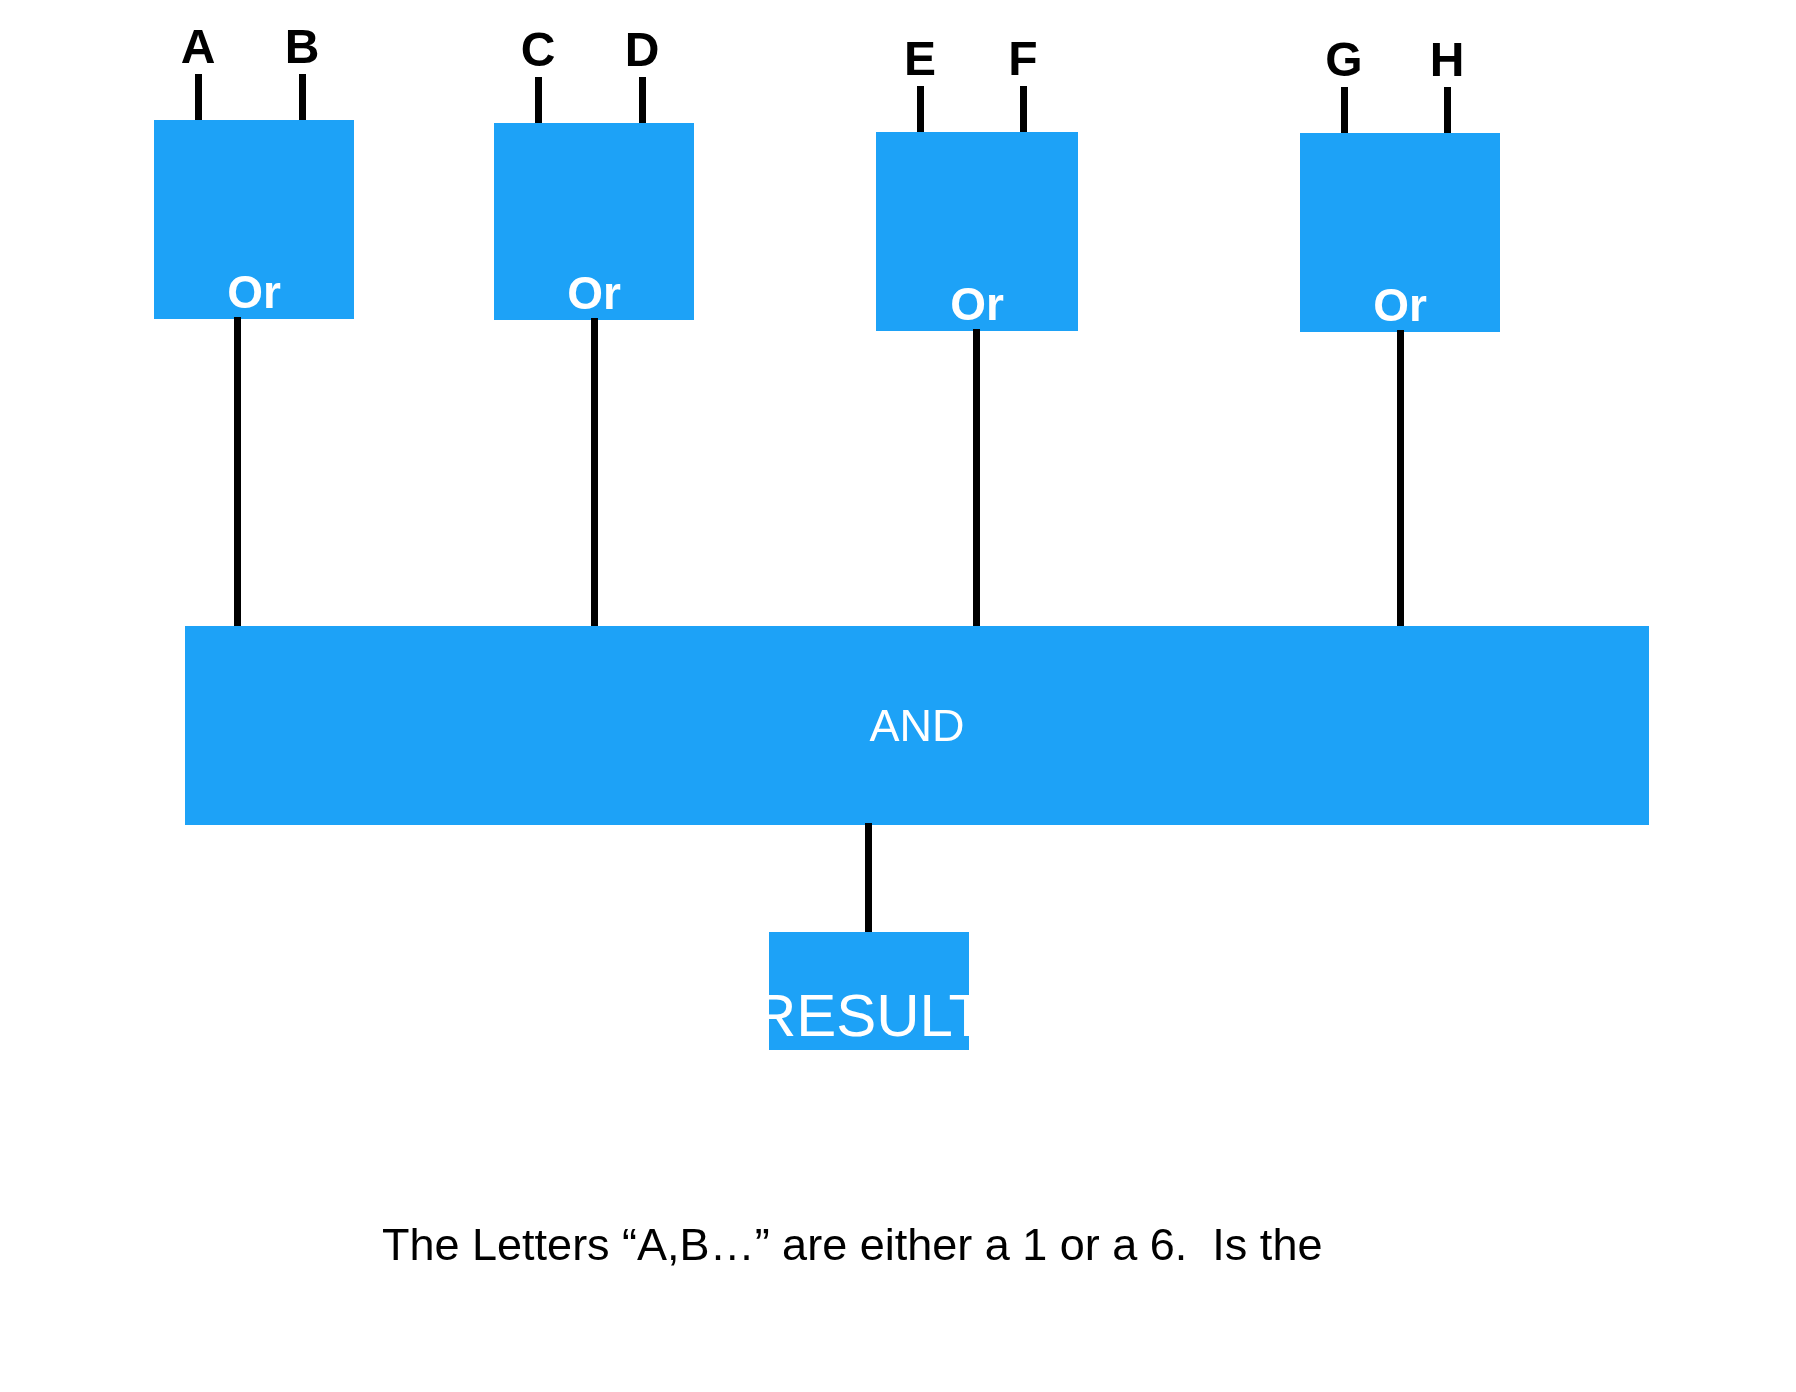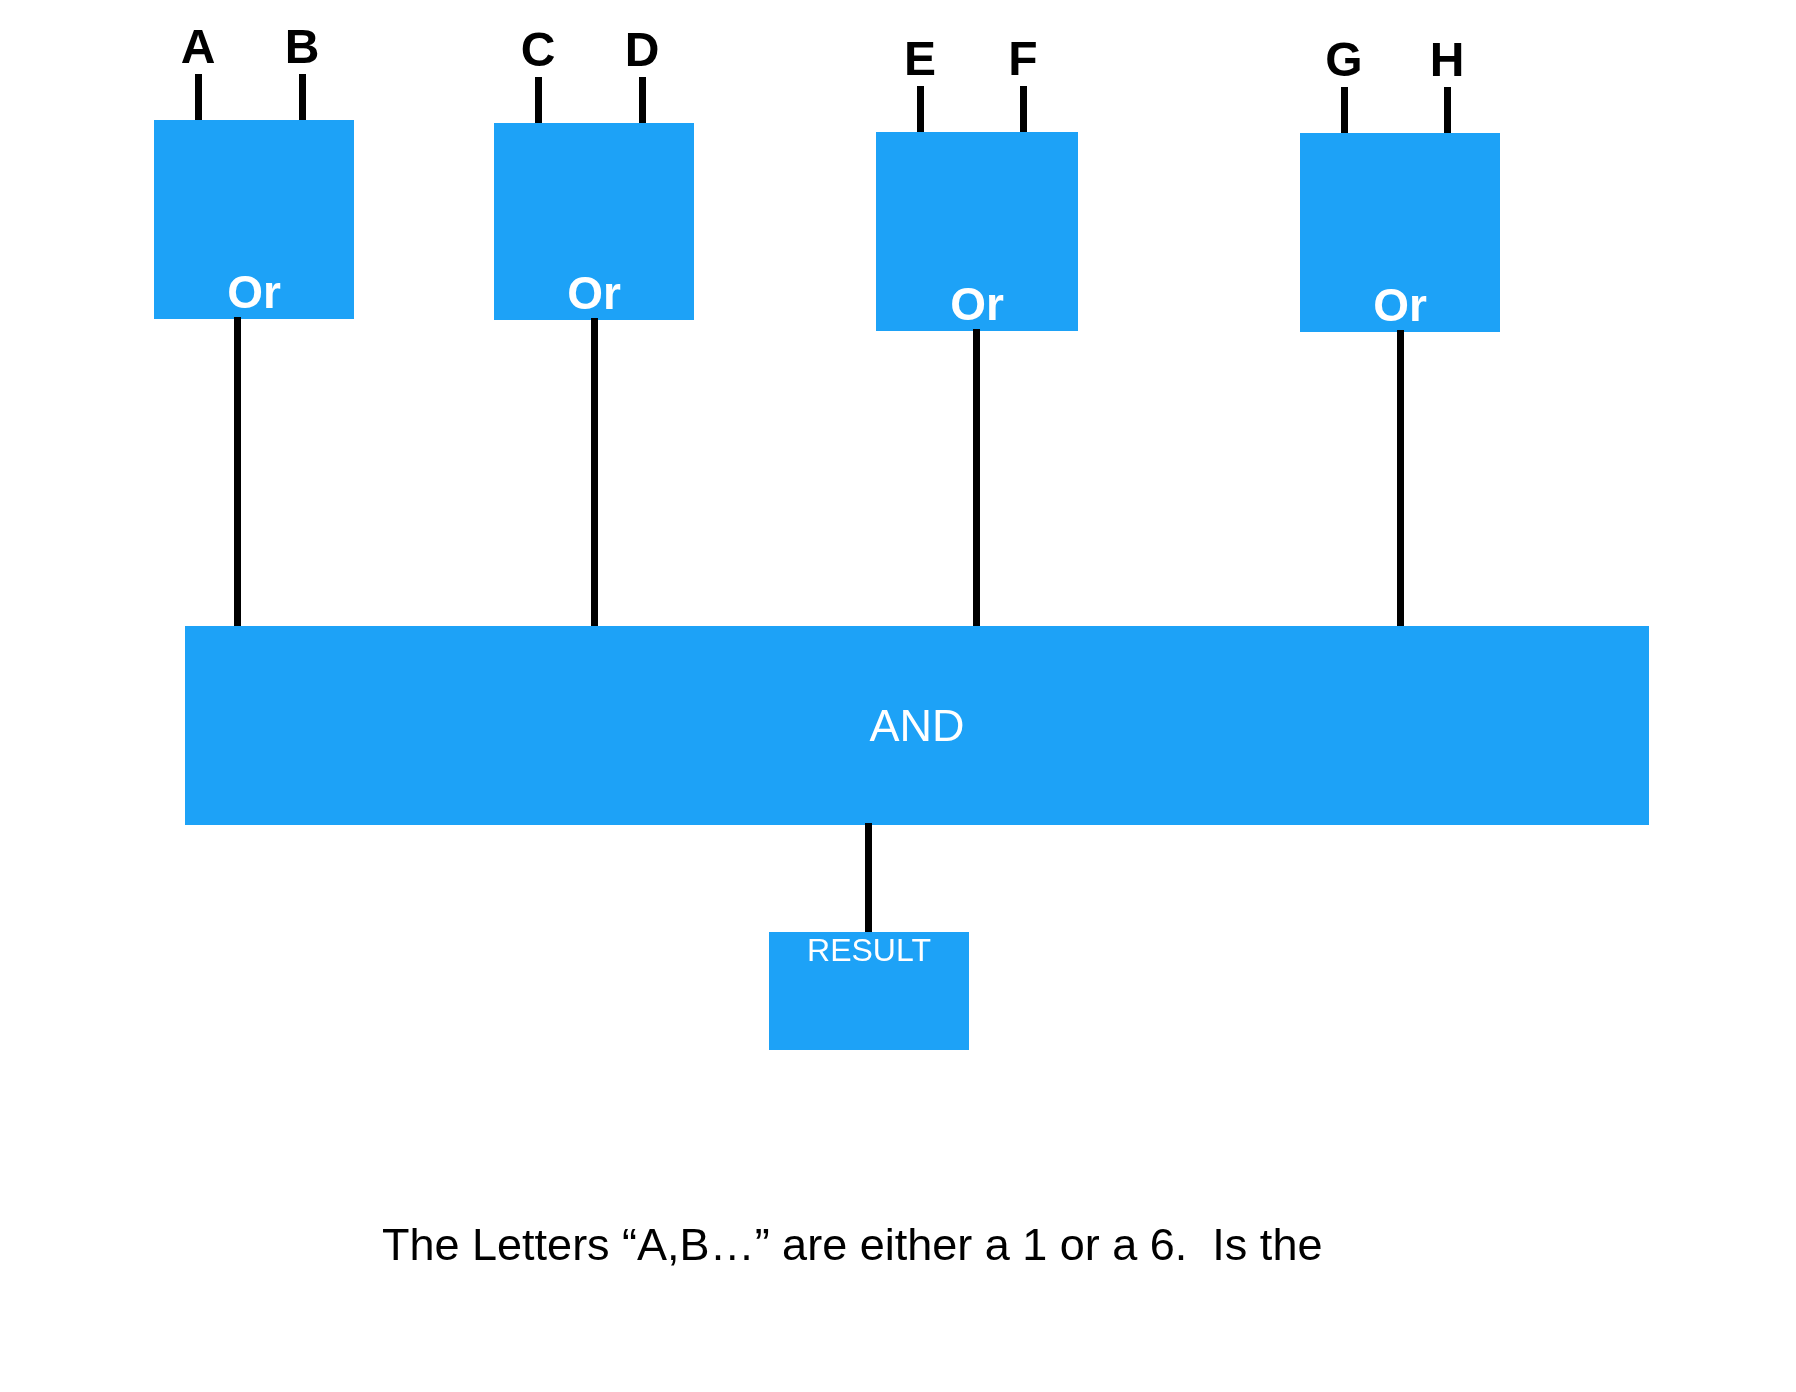--- a/index.html
+++ b/index.html
@@ -56,23 +56,23 @@
     font-weight: 400;
     margin-left: 48px;
   }
   .result-box {
     position: absolute;
     left: 769px; top: 932px;
     width: 200px; height: 118px;
     background: var(--gate-blue);
     color: var(--gate-text);
     display: flex;
-    align-items: flex-start;
+    align-items: flex-end;
     justify-content: center;
-    font-size: 32px;
+    font-size: 60px;
     font-weight: 400;
   }
   .caption {
     position: absolute;
     left: 382px; top: 1100px;
     width: 1060px;
     color: var(--label-black);
     font-size: 45px;
     line-height: 58px;
     white-space: pre-wrap;

